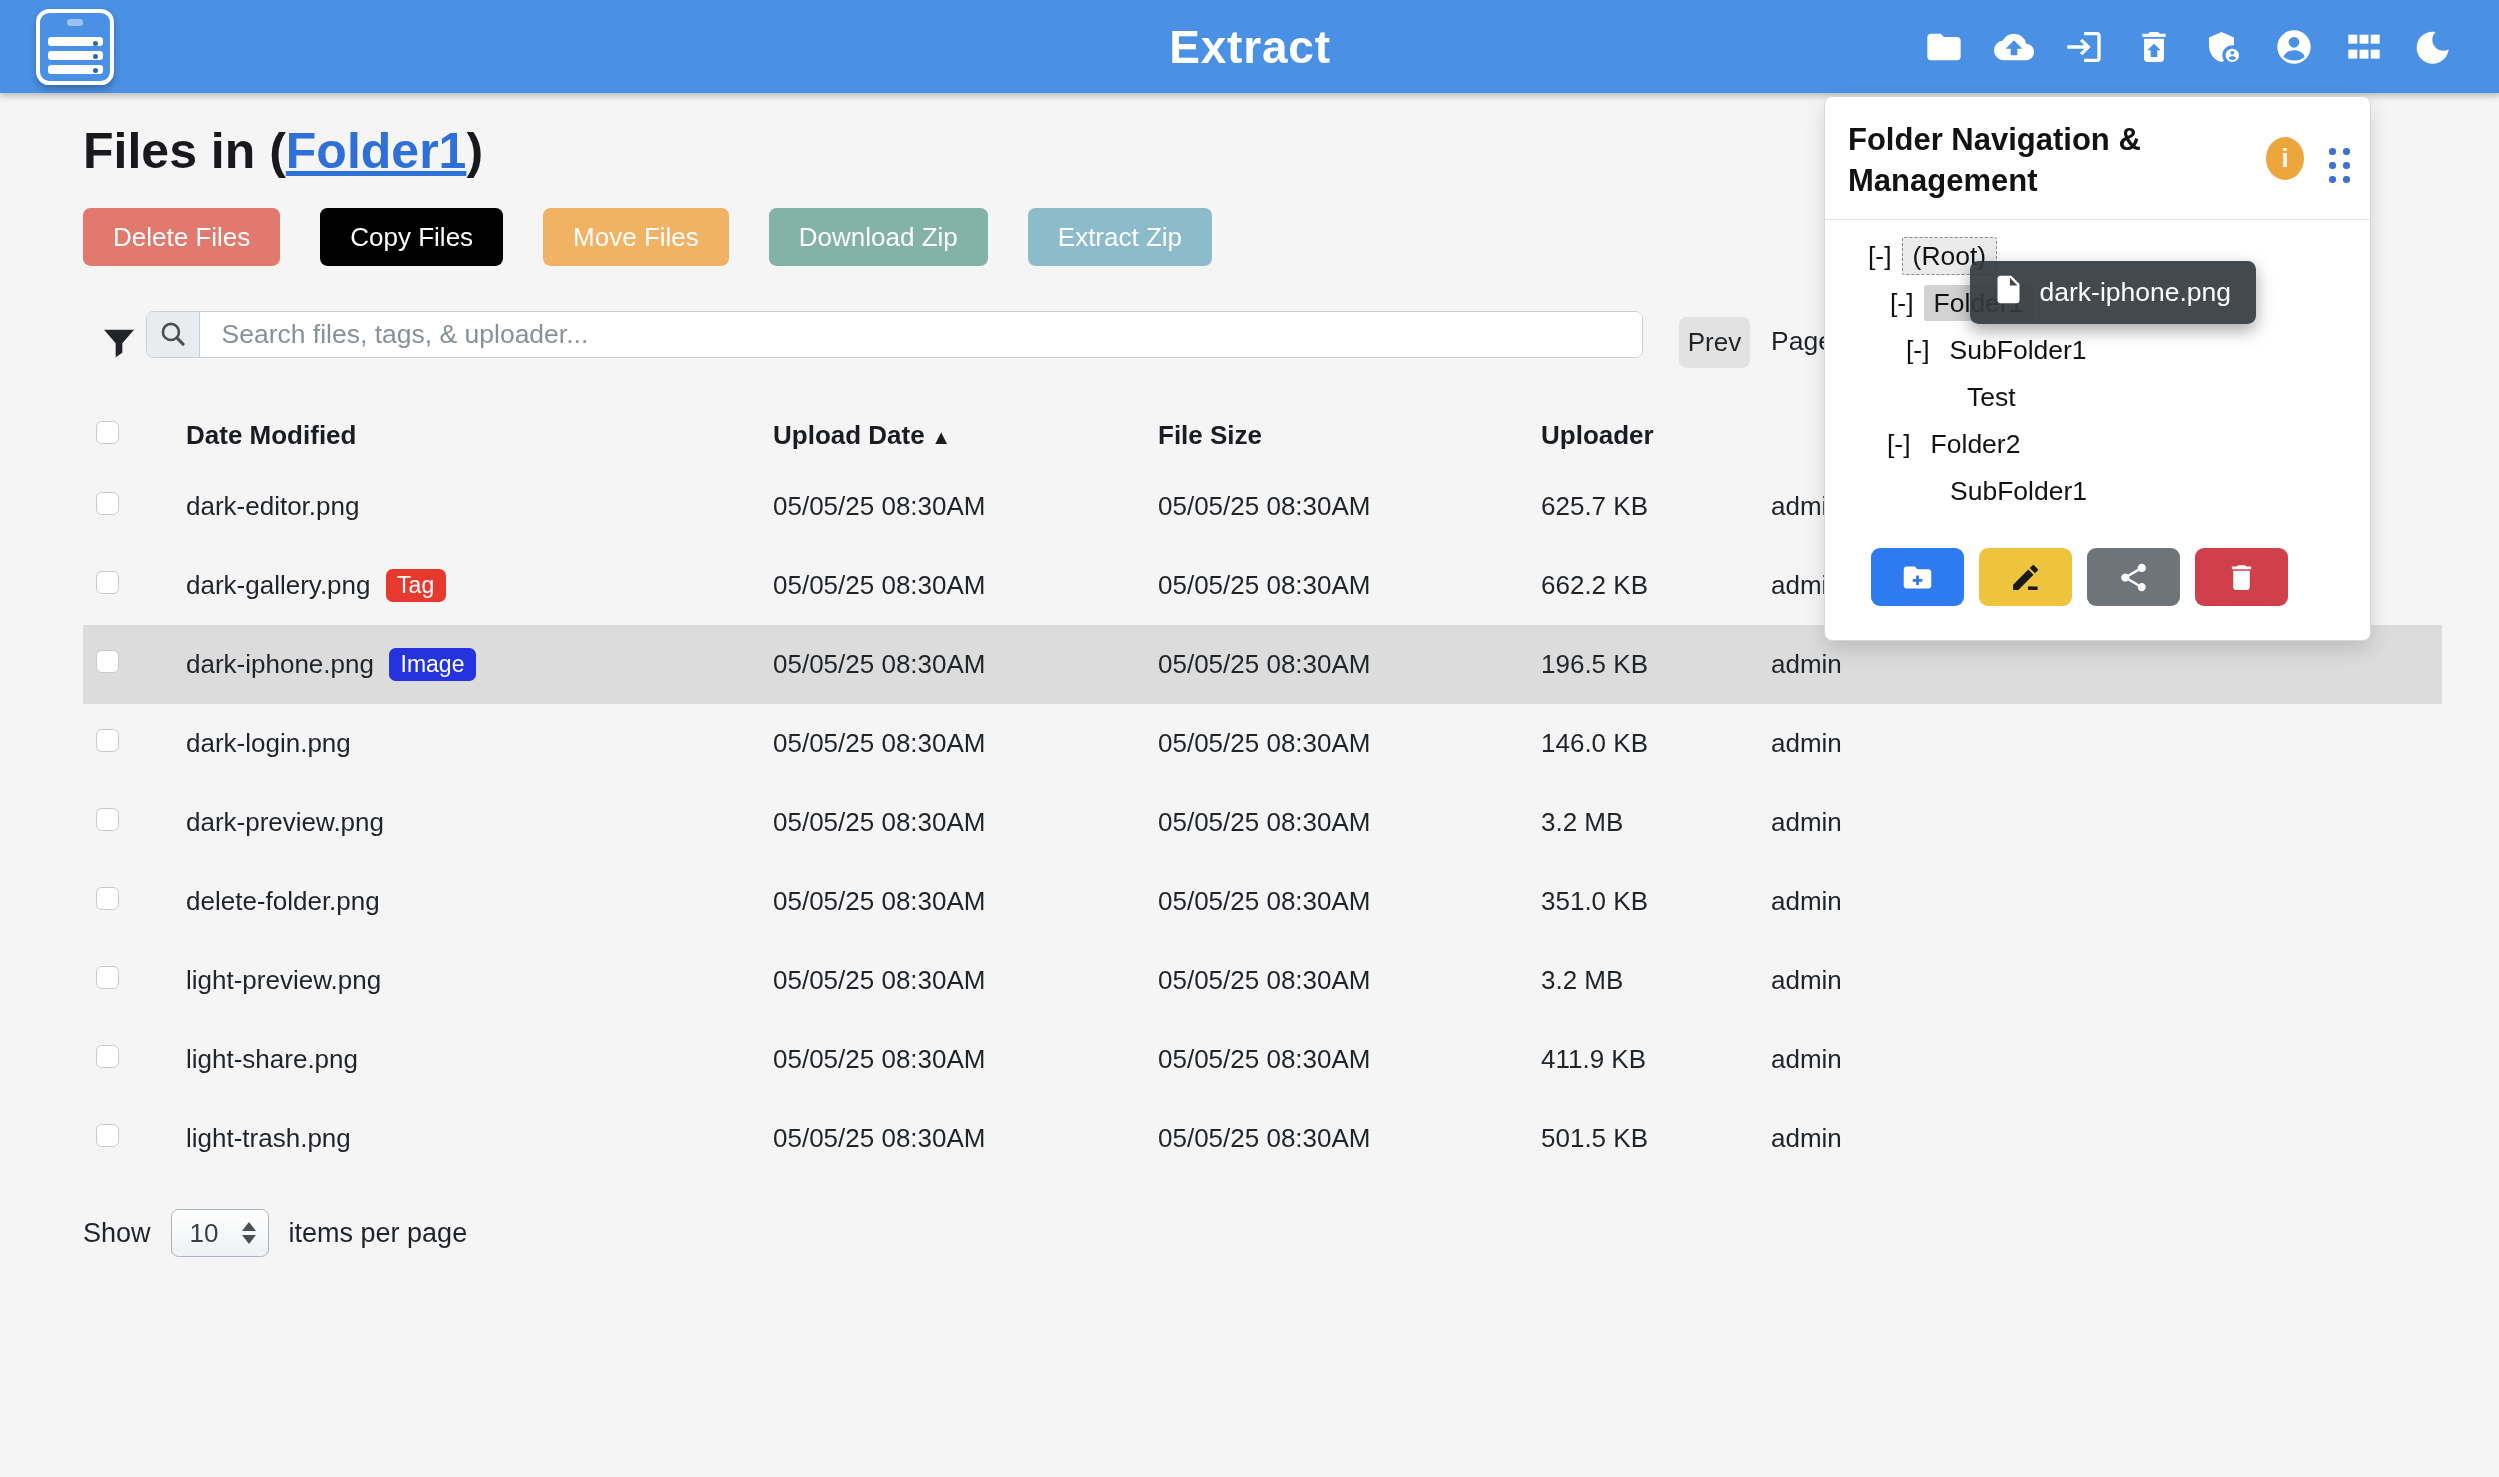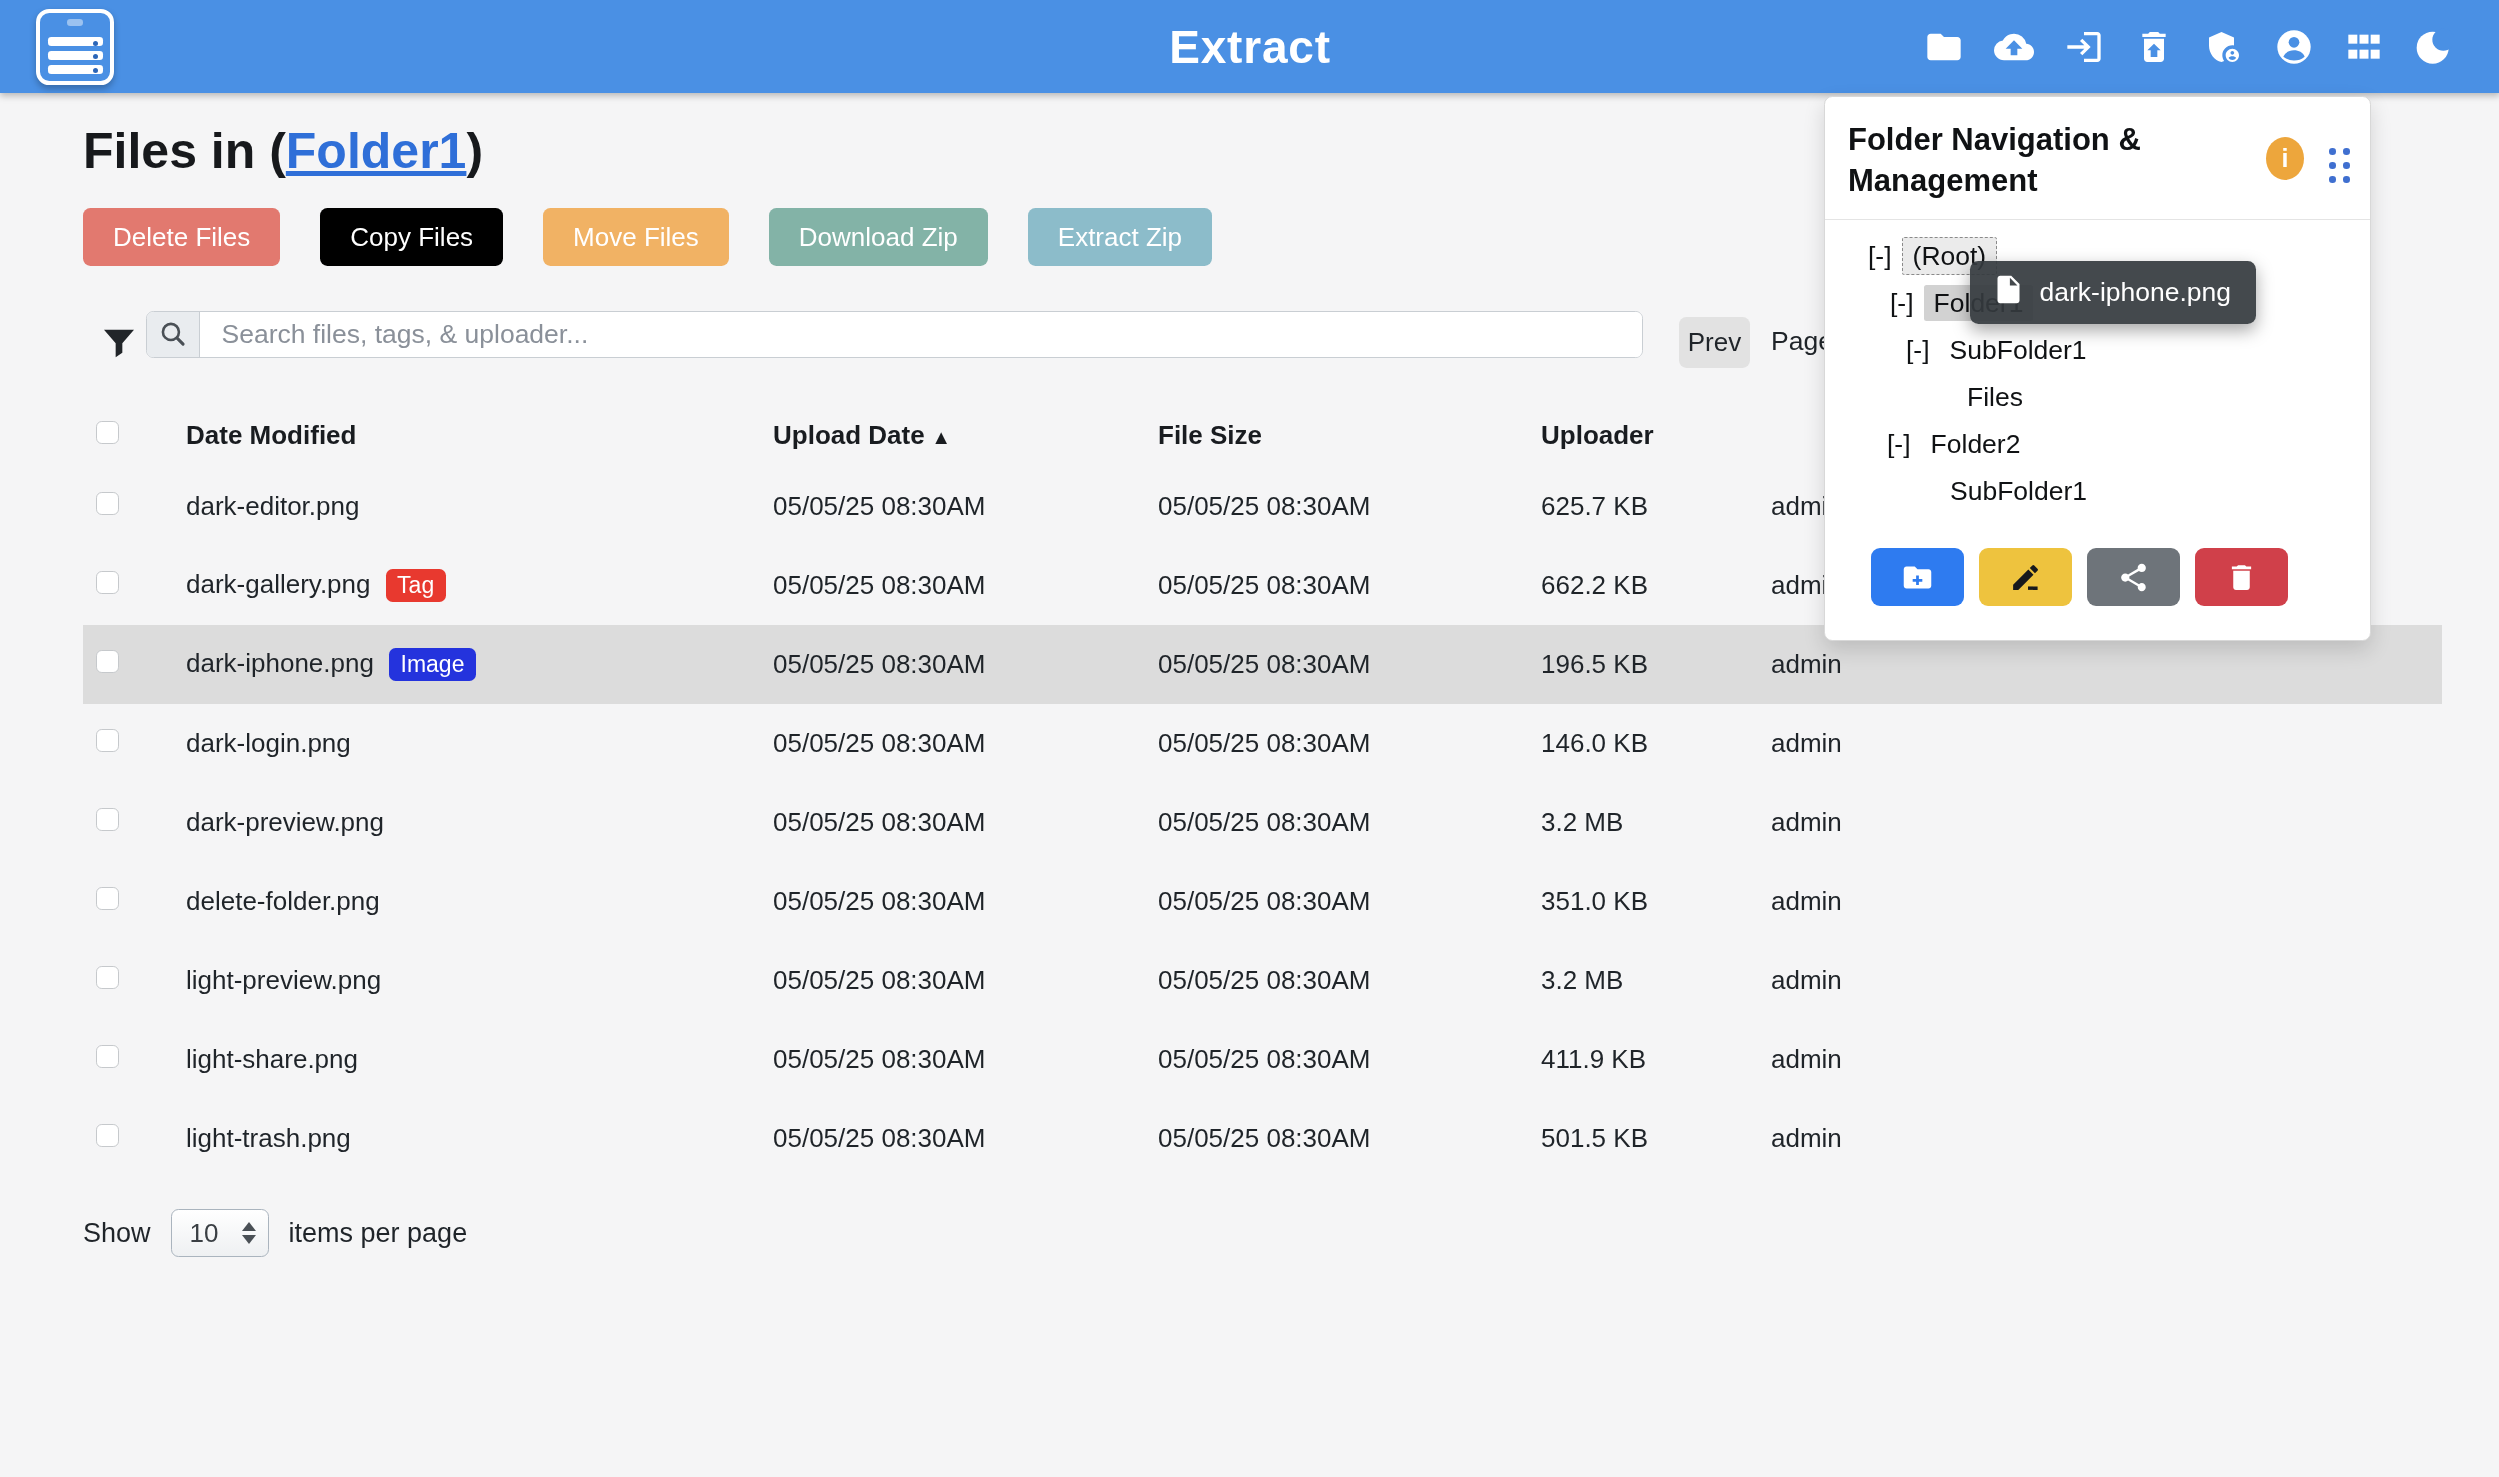--- a/index.html
+++ b/index.html
@@ -69,21 +69,21 @@
   .file-table { position:absolute; left:83px; top:404px; width:2359px; z-index:1; }
   .trow { display:grid; grid-template-columns:103px 587px 385px 383px 230px 214px 1fr; align-items:center; }
   .thead { height:63px; font-weight:bold; font-size:26px; color:#191c20; }
   .thead .hcell { cursor:pointer; }
   .fbody .trow { height:79px; font-size:26px; }
   .fbody .trow.highlight { background:#dcdcdc; }
   .cbx {
     appearance:none; -webkit-appearance:none; width:23px; height:23px; margin-left:13.2px;
     border:1.7px solid #c6c9cc; border-radius:5.8px; background:#fff; cursor:pointer;
   }
-  .fname { display:flex; gap:15px; }
+  .fname { display:flex; align-items:center; gap:15px; }
   .badge { font-size:23px; color:#fff; padding:5px 11.6px; border-radius:6.6px; line-height:1; }
   .sort-caret { font-size:20px; margin-left:6.6px; }
   .actions { display:flex; gap:6.6px; padding-left:1902px; }
   .abtn {
     width:68px; height:53px; border:none; border-radius:9px; cursor:pointer;
     display:flex; align-items:center; justify-content:center;
   }
   .abtn svg { width:30px; height:30px; }
   
   .per-page { position:absolute; left:83px; top:1209px; display:flex; align-items:center; gap:20px; font-size:27px; z-index:1; }
@@ -371,21 +371,21 @@
       </div>
       <div class="tree-item" style="padding-left: 65px;">
         <span class="exp">[-]</span>
         <span class="tree-label selected">Folder1</span>
       </div>
       <div class="tree-item" style="padding-left: 81px;">
         <span class="exp">[-]</span>
         <span class="tree-label ">SubFolder1</span>
       </div>
       <div class="tree-item" style="padding-left: 132px;">
-        <span class="tree-label ">Files</span>
+        <span class="tree-label ">Test</span>
       </div>
       <div class="tree-item" style="padding-left: 62px;">
         <span class="exp">[-]</span>
         <span class="tree-label ">Folder2</span>
       </div>
       <div class="tree-item" style="padding-left: 115px;">
         <span class="tree-label ">SubFolder1</span>
       </div>
     </div>
   <div class="fp-actions">

